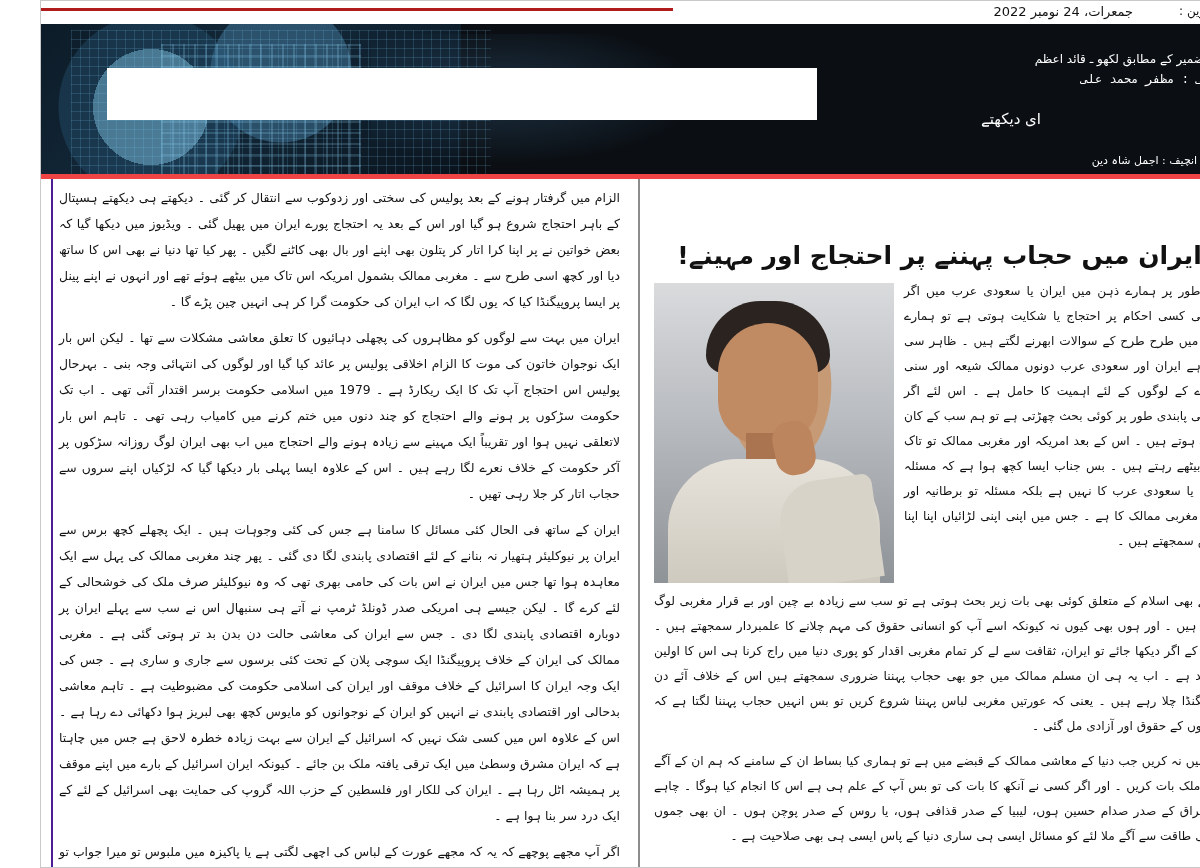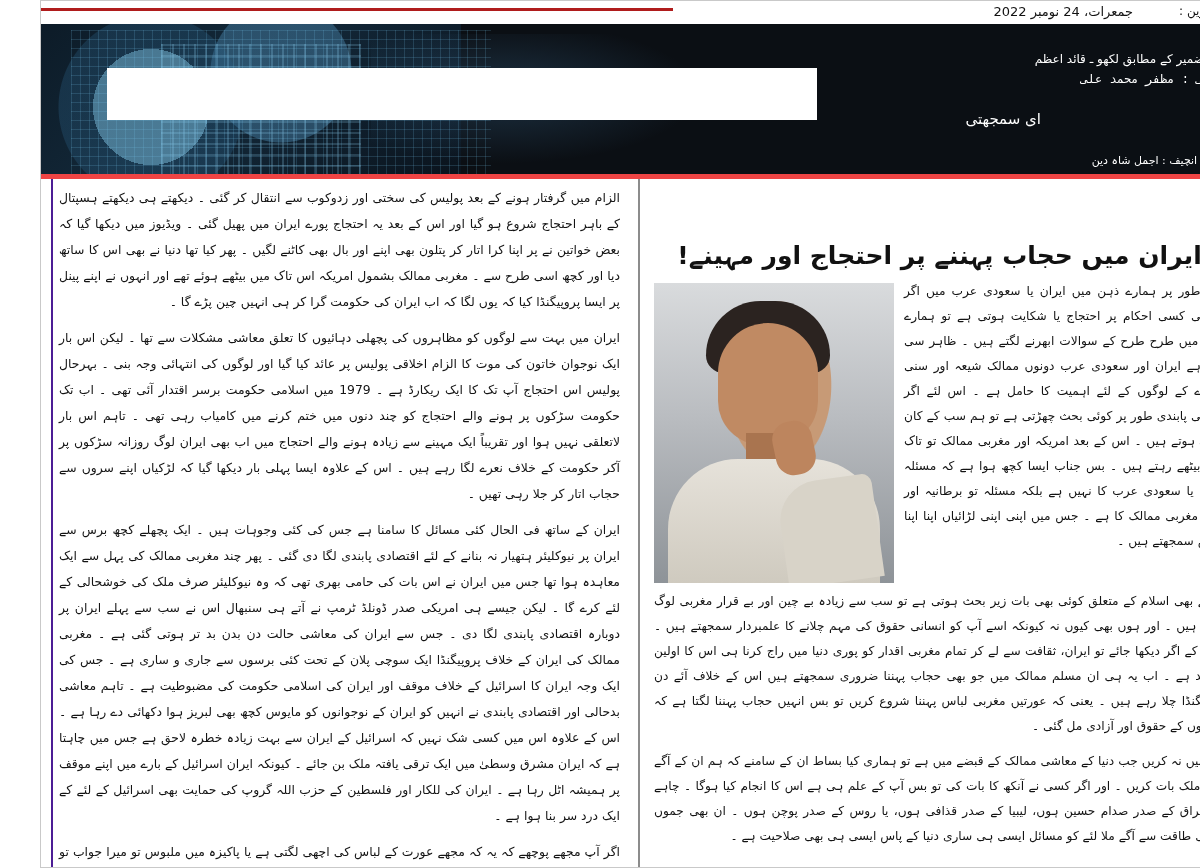--- a/index.html
+++ b/index.html
@@ -264,21 +264,21 @@
   </div>
 
   <div class="masthead">
     <div class="globe"></div>
     <div class="map-shadow"></div>
     <div class="pixels"></div>
     <div class="pixels2"></div>
     <div class="ad-box"></div>
     <div class="tagline">اپنے ضمیر کے مطابق لکھو ـ قائد اعظم</div>
     <div class="founder">بانی : مظفر محمد علی</div>
-    <div class="title-ai">ای سمجھتی</div>
+    <div class="title-ai">ای دیکھتے</div>
     <div class="editor">ایڈیٹر انچیف : اجمل شاہ دین</div>
   </div>
 
   <div class="content">
     <div class="divider-v"></div>
 
     <div class="right-col">
       <div class="headline">ایران میں حجاب پہننے پر احتجاج اور مہینے!</div>
 
       <div class="photo">

